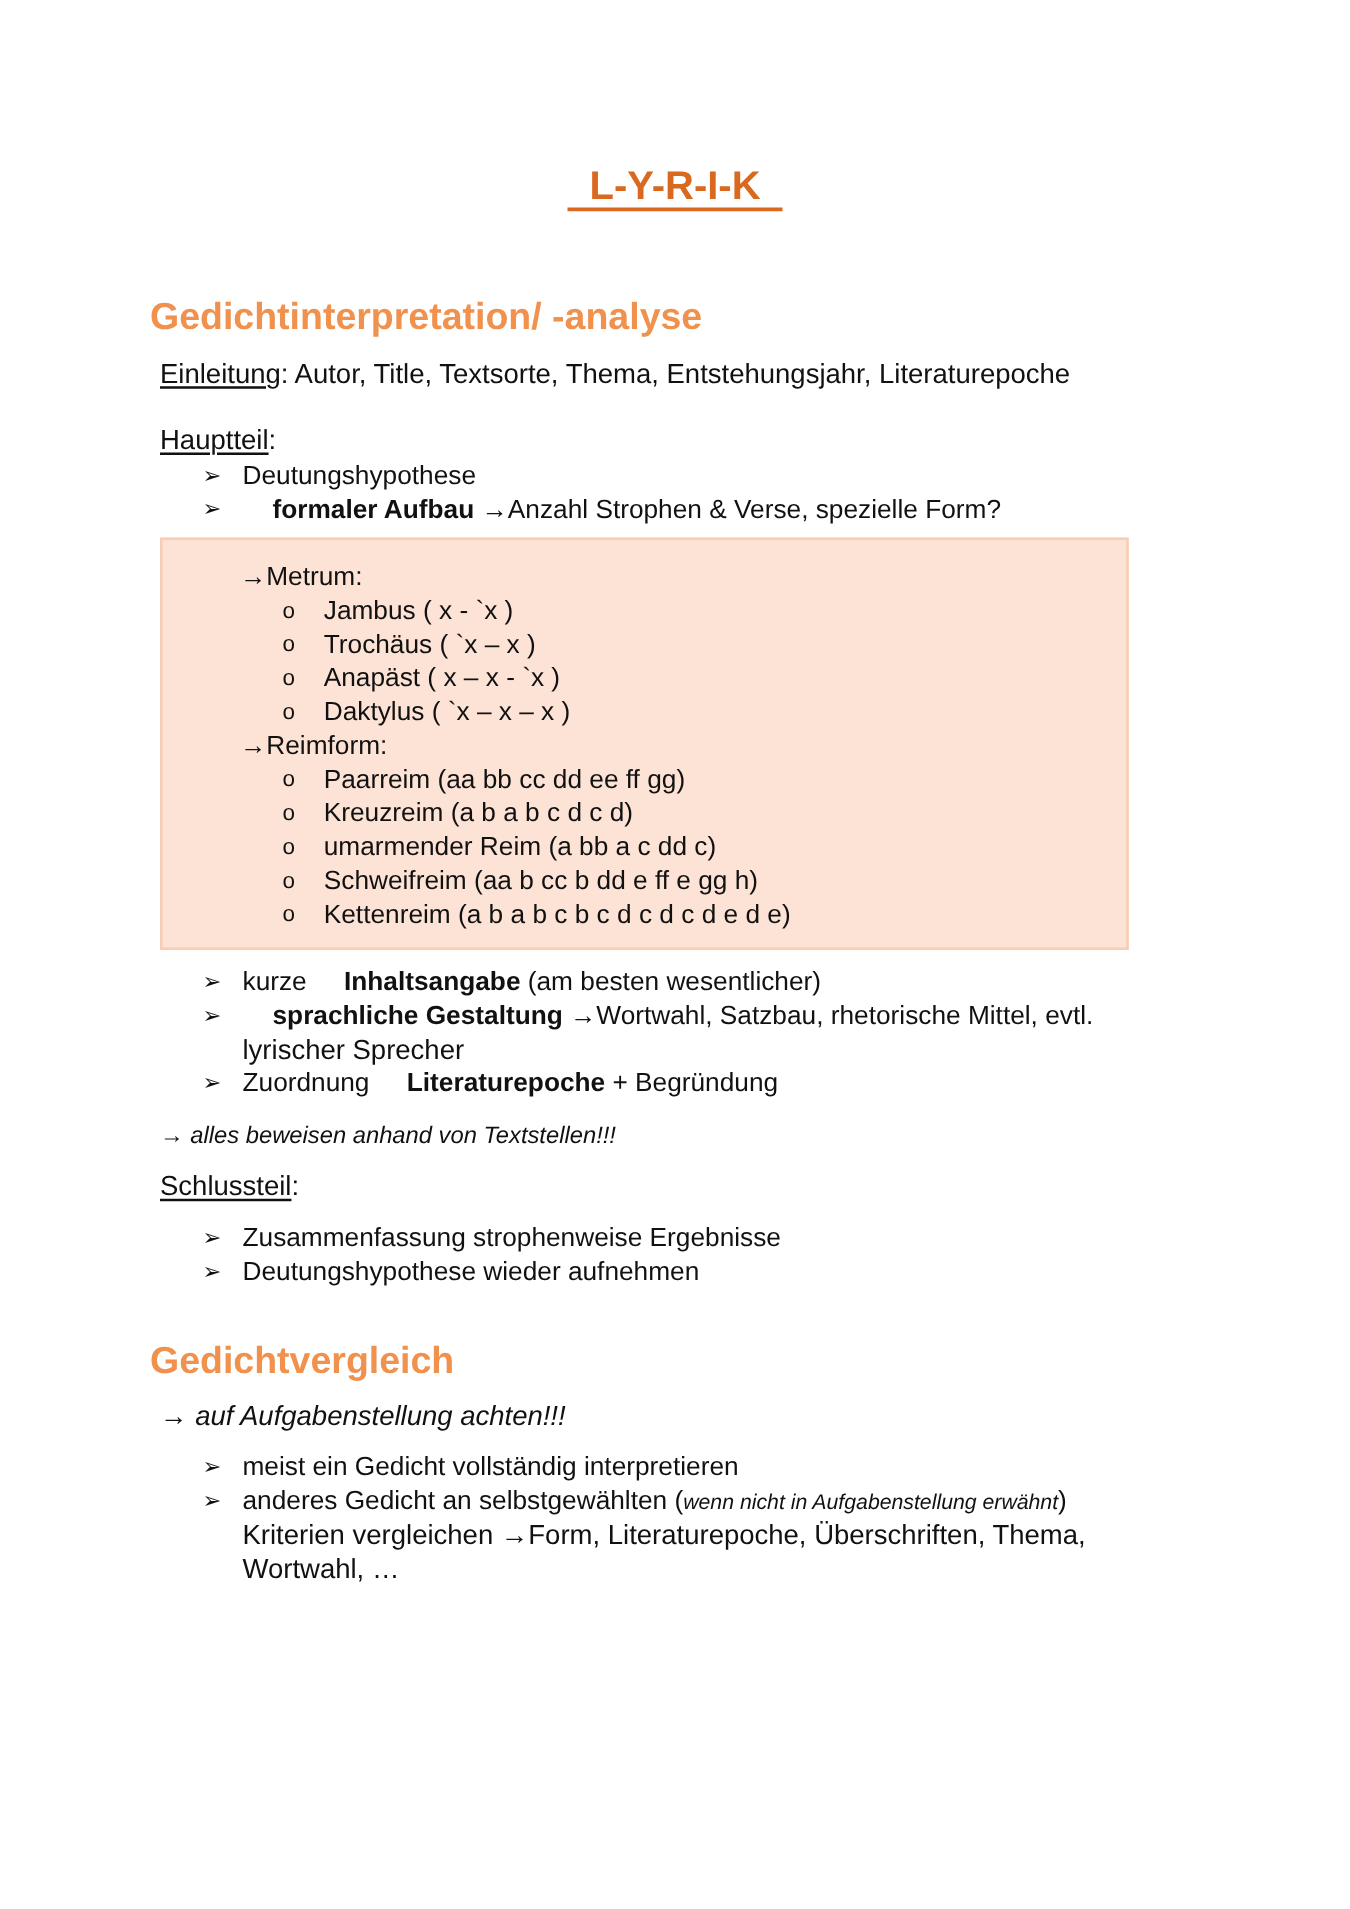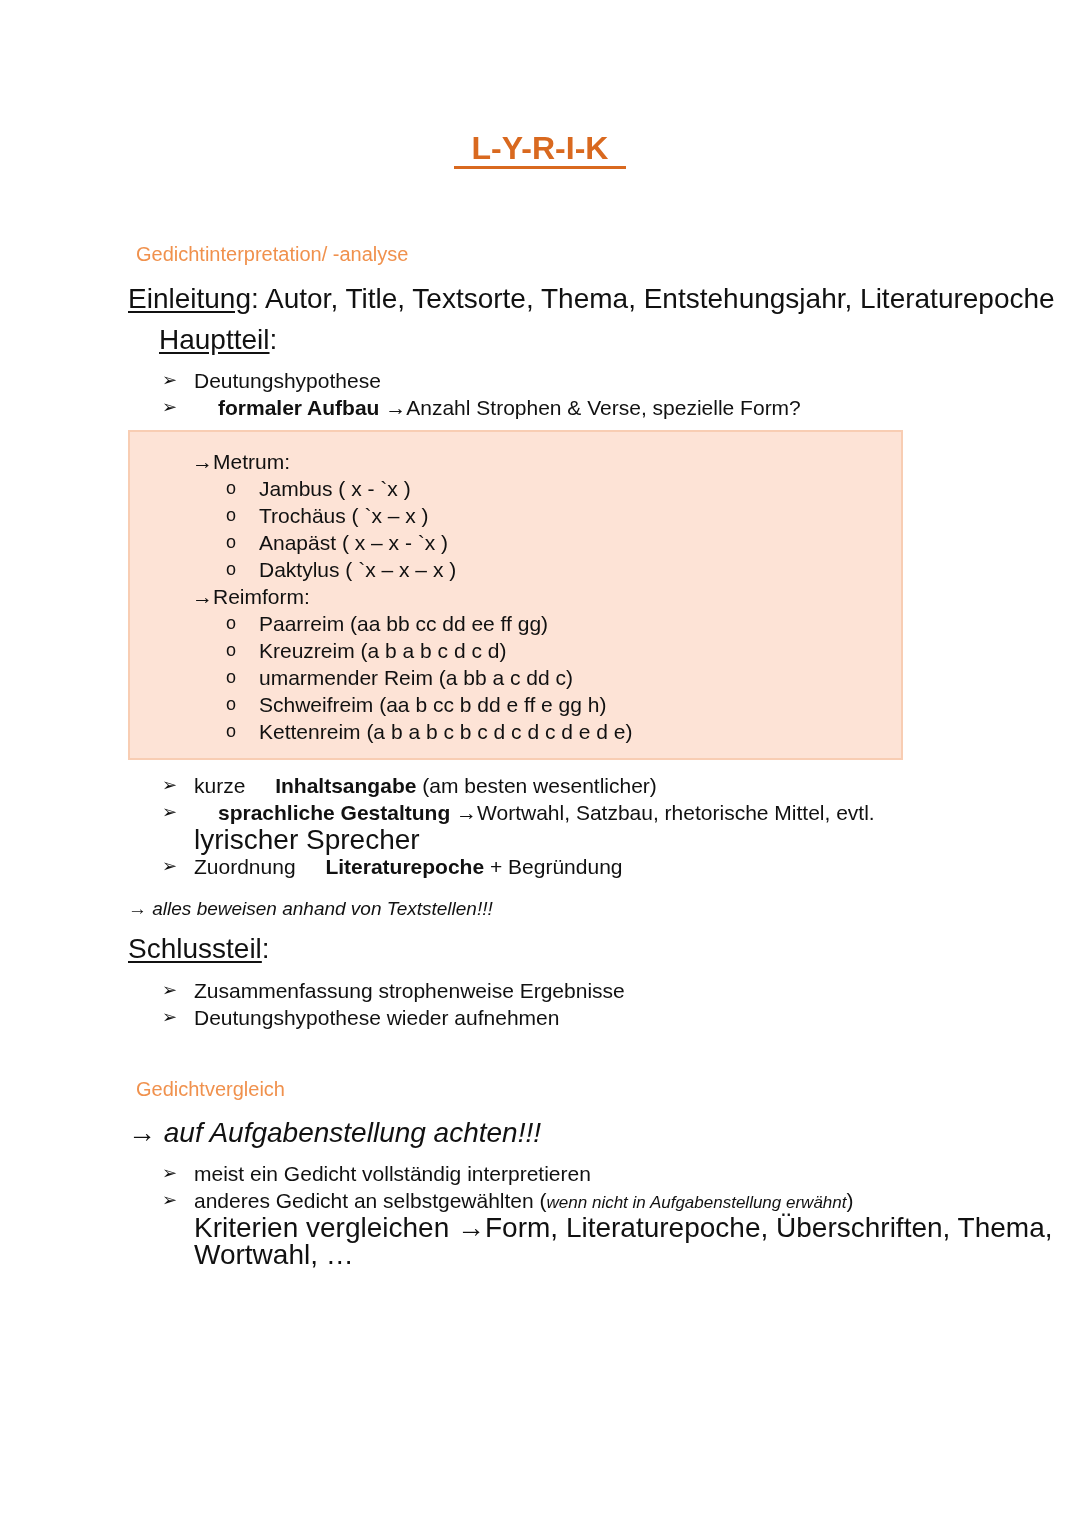--- a/index.html
+++ b/index.html
@@ -31,30 +31,30 @@
       line-height: 40px;
     }
     .title span {
       display: inline-block;
       padding: 0 18px;
       border-bottom: 3px solid #d9691f;
       line-height: 36px;
     }
     .h2 {
       position: absolute;
-      left: 136px;
-      font-size: 20px;
-      font-weight: normal;
+      left: 120px;
+      font-size: 30px;
+      font-weight: bold;
       color: #f0914d;
       line-height: 32px;
     }
     .line {
       position: absolute;
       left: 128px;
-      font-size: 28px;
+      font-size: 22px;
       line-height: 27px;
       white-space: nowrap;
     }
     .u { text-decoration: underline; text-underline-offset: 3px; }
     .bul {
       position: absolute;
       left: 162px;
       font-size: 21px;
       line-height: 27px;
       white-space: nowrap;
@@ -122,21 +122,21 @@
   <div class="title">
     <span>L-Y-R-I-K</span>
   </div>
 
   <div class="h2" style="top:238px;">Gedichtinterpretation/ -analyse</div>
 
   <div class="line" style="top:285px;">
     <span class="u">Einleitung</span><span>:</span><span> Autor, Title, Textsorte, Thema, Entstehungsjahr, Literaturepoche</span>
   </div>
 
-  <div class="line" style="top:326px;margin-left:31px;">
+  <div class="line" style="top:338px;">
     <span class="u">Hauptteil</span><span>:</span>
   </div>
 
   <div class="bul" style="top:367px;">
     <span class="arrowhead">➢</span>
     <span class="text">Deutungshypothese</span>
   </div>
   <div class="bul" style="top:394px;">
     <span class="arrowhead">➢</span>
     <span class="text"><span class="b">formaler Aufbau</span><span> →Anzahl Strophen &amp; Verse, spezielle Form?</span></span>

